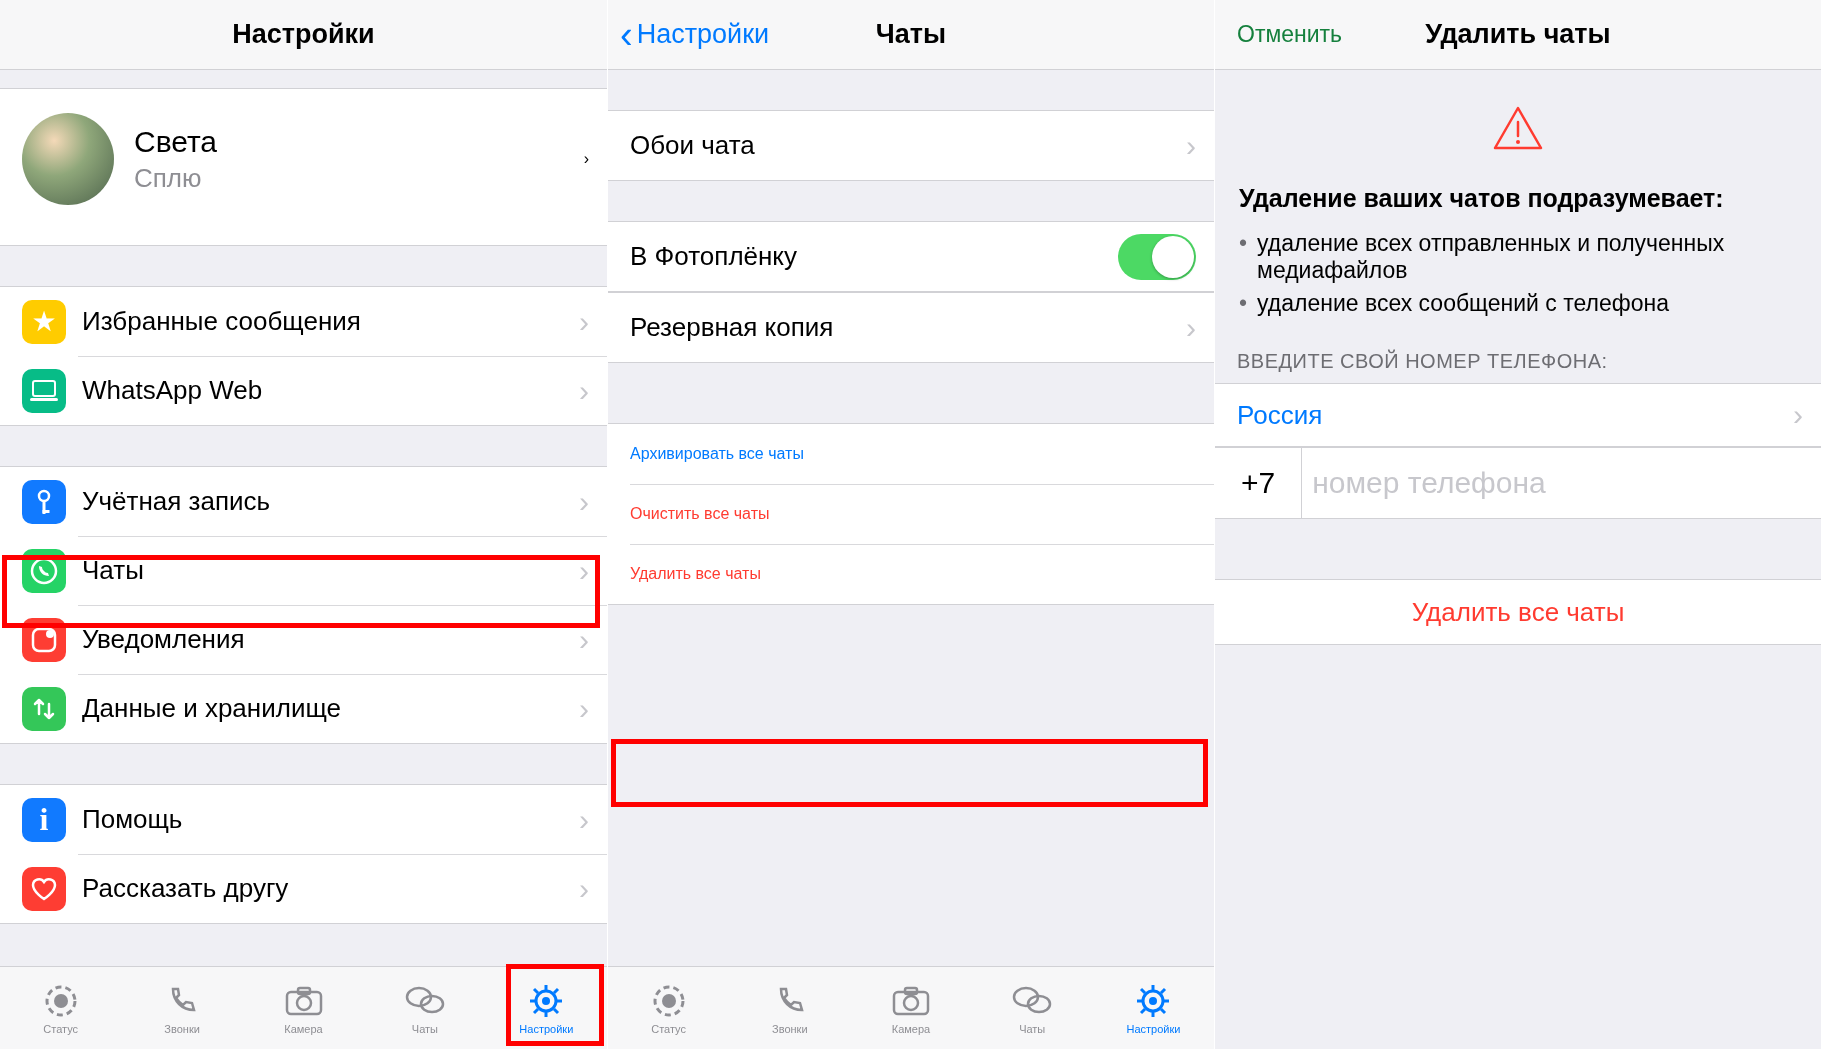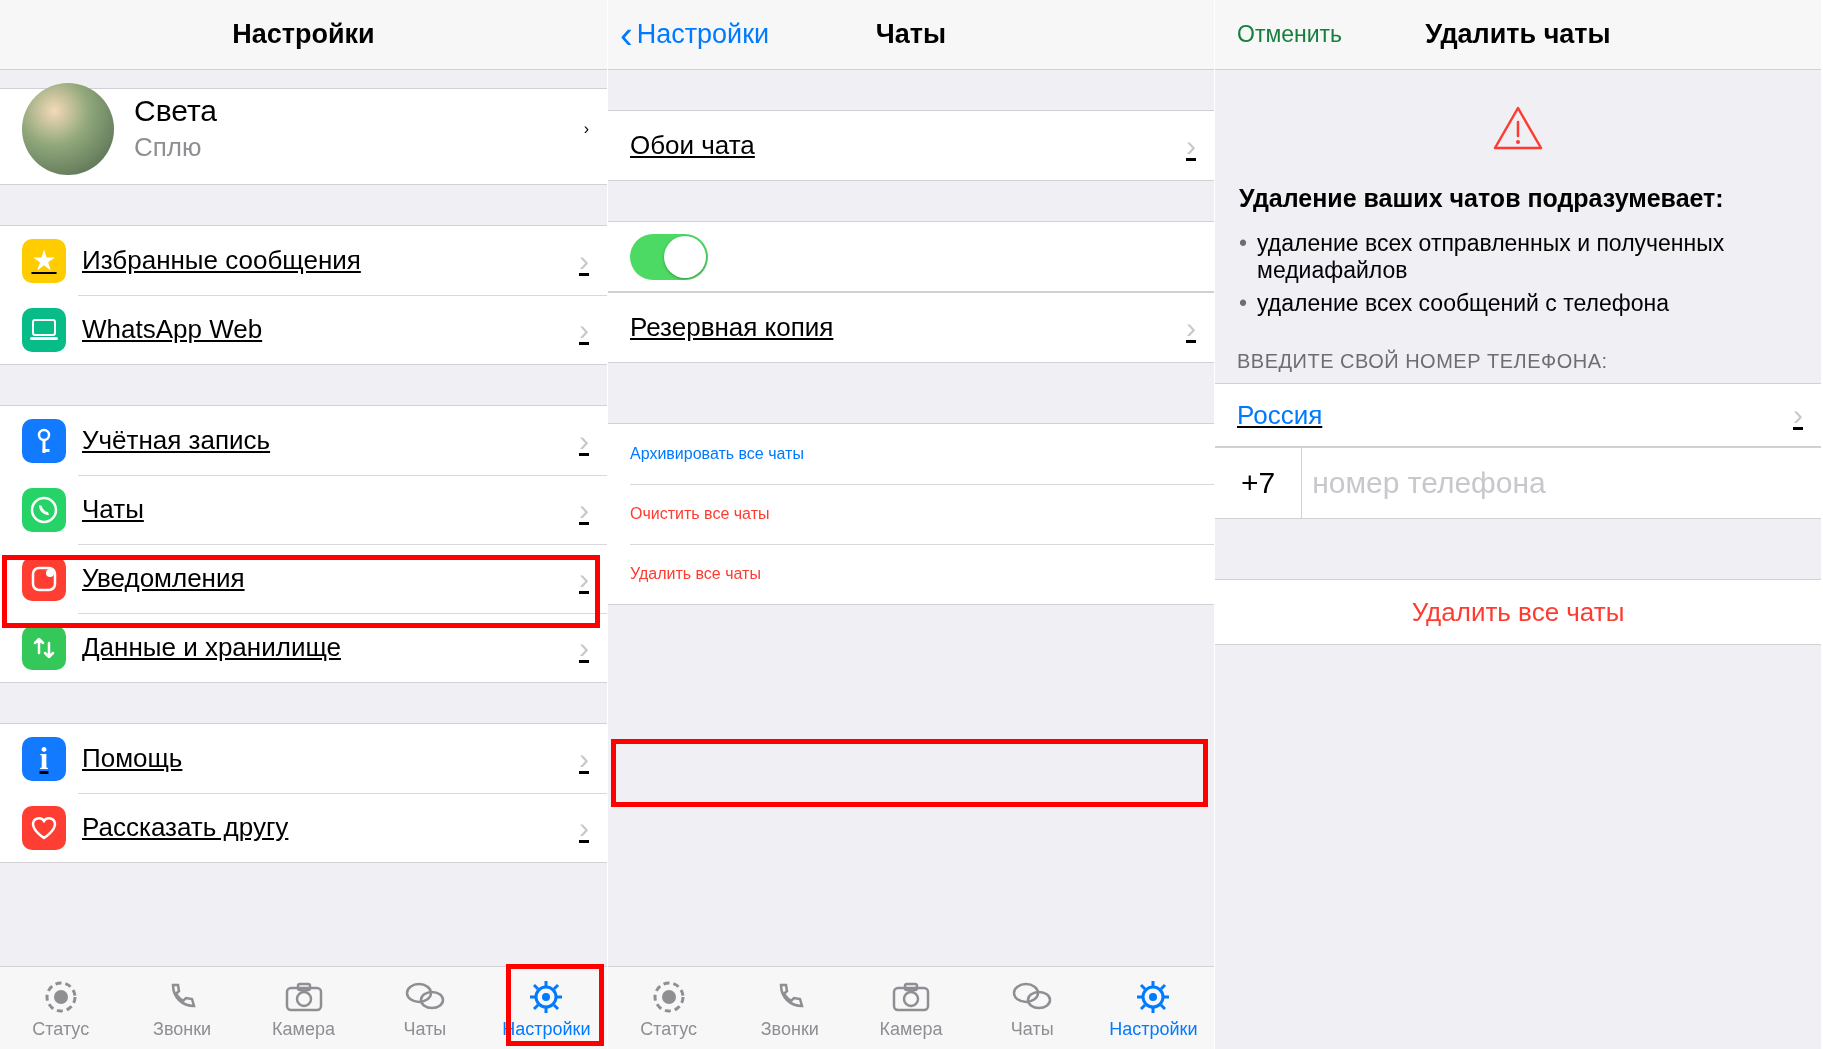--- a/index.html
+++ b/index.html
@@ -67,21 +67,20 @@
 .gap { height: 40px; background: #efeff4; }
 .gap-xsmall { height: 18px; background: #efeff4; }
 
 .cell {
   display: flex;
   align-items: center;
   padding: 0 18px 0 22px;
   height: 69px;
   background: #fff;
   position: relative;
-  text-decoration: underline;
 }
 .cell + .cell::before {
   content:"";
   position:absolute;
   top:0; left:78px; right:0;
   height:1px;
   background:#d9d9dc;
 }
 .cell .icon-box {
   width: 44px; height: 44px;
@@ -98,21 +97,21 @@
 .icon-key { background:#117aff; color:#fff; }
 .icon-chat { background:#25d366; color:#fff; }
 .icon-bell { background:#fe3d33; color:#fff; }
 .icon-data { background:#34c759; color:#fff; }
 .icon-help { background:#117aff; color:#fff; font-size:32px; font-family: Georgia, serif; font-weight:bold; }
 .icon-heart { background:#fe3d33; color:#fff; }
 
 
 .profile-cell {
   display:flex; align-items:center;
-  background:#fff; height: 95px;
+  background:#fff; height: 156px;
   padding: 0 18px 16px 22px;
   position:relative;
 }
 .avatar {
   width:92px; height:92px; border-radius:50%;
   background: radial-gradient(circle at 35% 30%, #f4d9b8 0%, #8fa77a 40%, #4b614a 100%);
   margin-right: 20px;
 }
 .profile-name { font-size: 30px; color:#000; }
 .profile-status { font-size: 26px; color:#8e8e93; margin-top:4px; }
@@ -163,21 +162,21 @@
 .tab {
   flex:1; display:flex;
   flex-direction:column;
   align-items:center;
   justify-content:center;
   gap:2px;
   color:#8e8e93;
 }
 .tab.active { color:#007aff; }
 .tab-ico { height:40px; display:flex; align-items:center; justify-content:center; }
-.tab-lbl { font-size:18px; }
+.tab-lbl { font-size:11px; }
 
 
 .hi {
   position:absolute;
   border:5px solid #ff0000;
   pointer-events:none;
   z-index:50;
 }
 
 
@@ -388,20 +387,21 @@
     <div class="gap"></div>
     <div class="group">
       <div class="cell cell-no-icon">
         <span class="label">Обои чата</span>
         <span class="chev">›</span>
       </div>
     </div>
     <div class="gap"></div>
     <div class="group">
       <div class="cell cell-no-icon">
+        <span class="label">В Фотоплёнку</span>
         <div class="toggle"></div>
       </div>
     </div>
 
     <div class="group">
       <div class="cell cell-no-icon">
         <span class="label">Резервная копия</span>
         <span class="chev">›</span>
       </div>
     </div>

